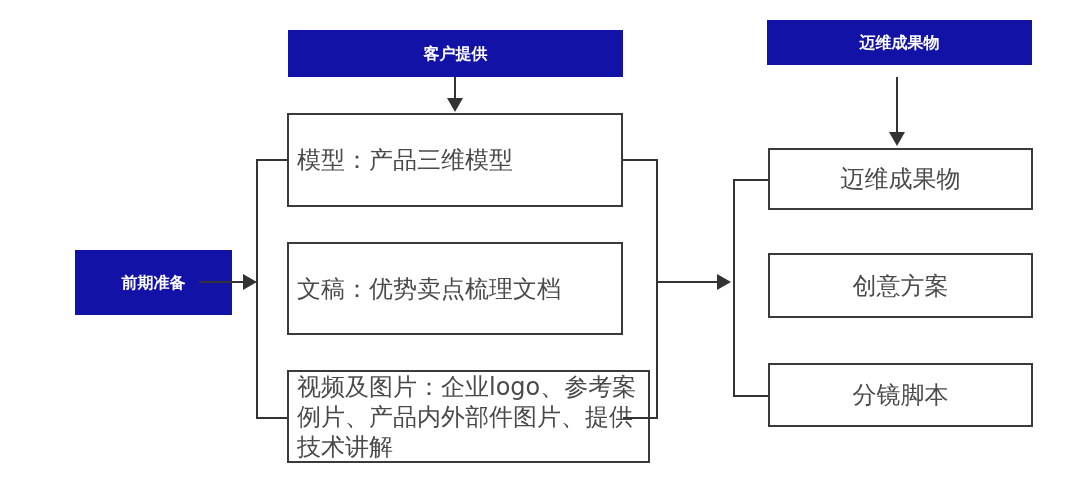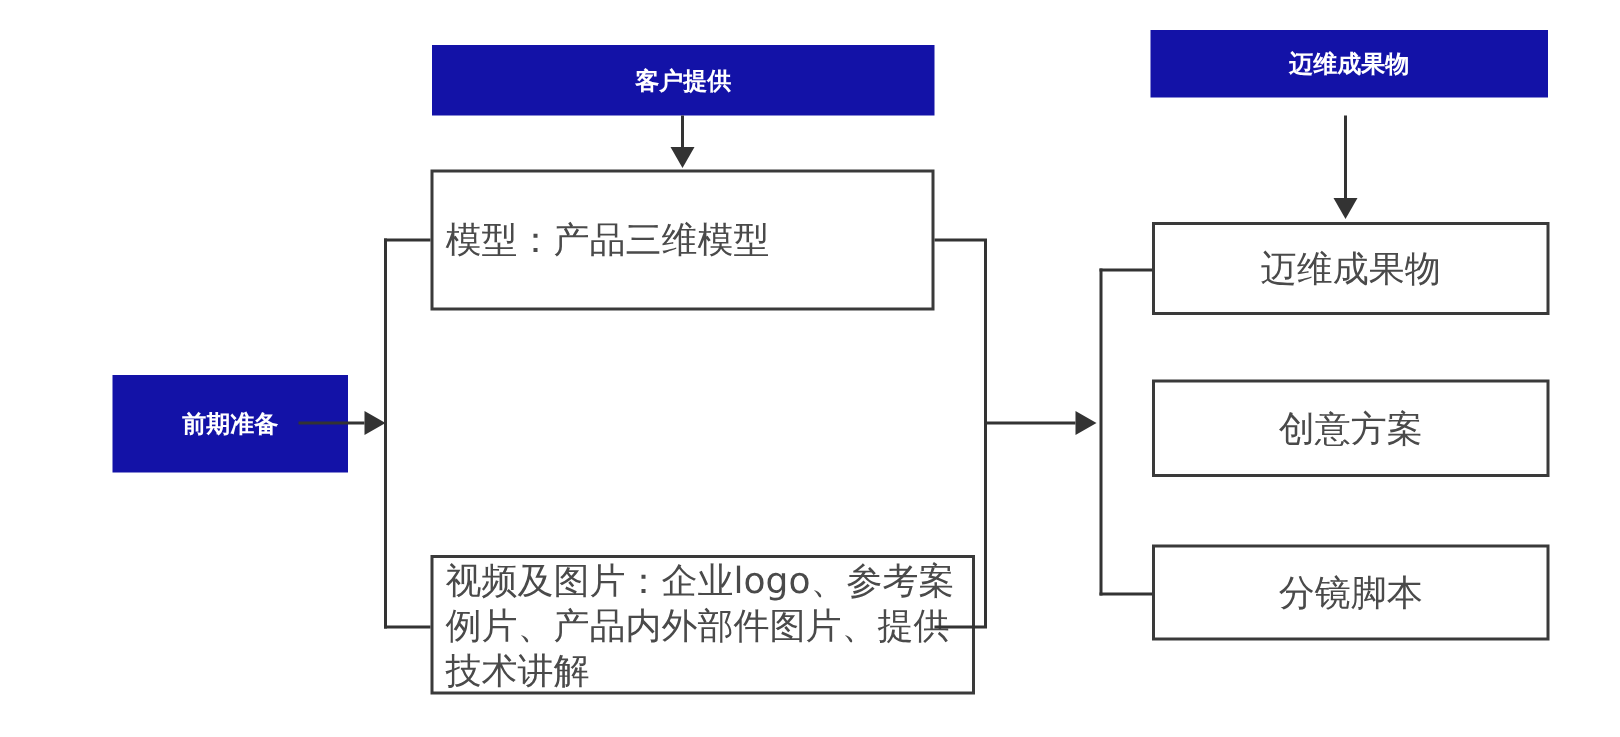--- a/index.html
+++ b/index.html
@@ -64,20 +64,23 @@
   </div>
 
   <div class="node blue-node" style="left:767px; top:20px; width:265px; height:45px;">
     <span>迈维成果物</span>
   </div>
 
   <div class="node white-node left-text" style="left:287px; top:113px; width:336px; height:94px;">
     <span>模型：产品三维模型</span>
   </div>
 
+  <div class="node white-node left-text" style="left:287px; top:242px; width:336px; height:93px;">
+    <span>文稿：优势卖点梳理文档</span>
+  </div>
 
   <div class="node white-node left-text" style="left:287px; top:370px; width:363px; height:93px;">
     <span>视频及图片：企业logo、参考案例片、产品内外部件图片、提供技术讲解</span>
   </div>
 
   <div class="node white-node center-text" style="left:768px; top:148px; width:265px; height:62px;">
     <span>迈维成果物</span>
   </div>
 
   <div class="node white-node center-text" style="left:768px; top:363px; width:265px; height:64px;">

